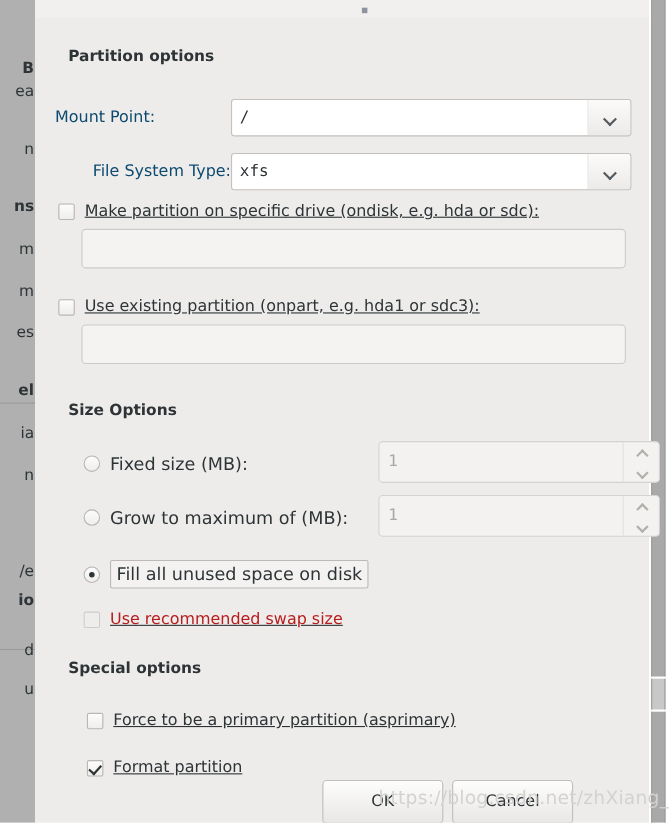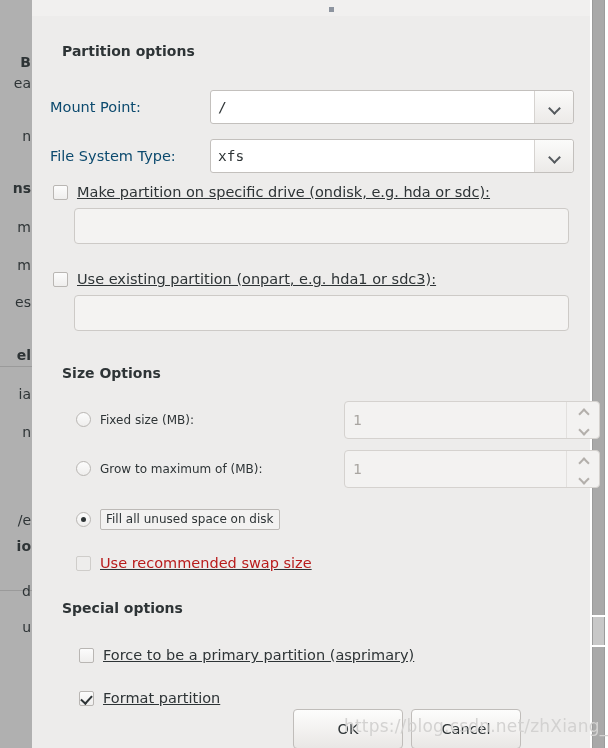--- a/index.html
+++ b/index.html
@@ -213,21 +213,21 @@
   .radio.on::after {
     content: "";
     position: absolute;
     left: 4px; top: 4px;
     width: 5px; height: 5px;
     border-radius: 50%;
     background: #2e3436;
   }
 
   .radio-row { display: flex; align-items: center; gap: 9px; }
-  .radio-row .txt { font-size: 12px; color: #2e3436; }
+  .radio-row .txt { font-size: 16px; color: #2e3436; }
 
   .focus-box {
     border: 1px solid #bcb9b6;
     padding: 2px 5px 3px 5px;
     border-radius: 2px;
     background: #f3f2f1;
   }
 
   
   .spin {
@@ -349,21 +349,21 @@
       <div class="row" style="position:absolute;left:8px;top:70px;width:534px;">
         <div class="label-cell">Mount Point:</div>
         <div class="combo">
           <span class="val">/</span>
           <span class="arrow-cell">
             <span class="chev"></span>
           </span>
         </div>
       </div>
 
-      <div class="row" style="position:absolute;left:8px;top:119px;width:534px;">
+      <div class="row" style="position:absolute;left:8px;top:119px;width:534px;text-align:right;">
         <div class="label-cell">File System Type:</div>
         <div class="combo">
           <span class="val">xfs</span>
           <span class="arrow-cell">
             <span class="chev"></span>
           </span>
         </div>
       </div>
 
       <div class="chk-row" style="position:absolute;left:21px;top:164px">

